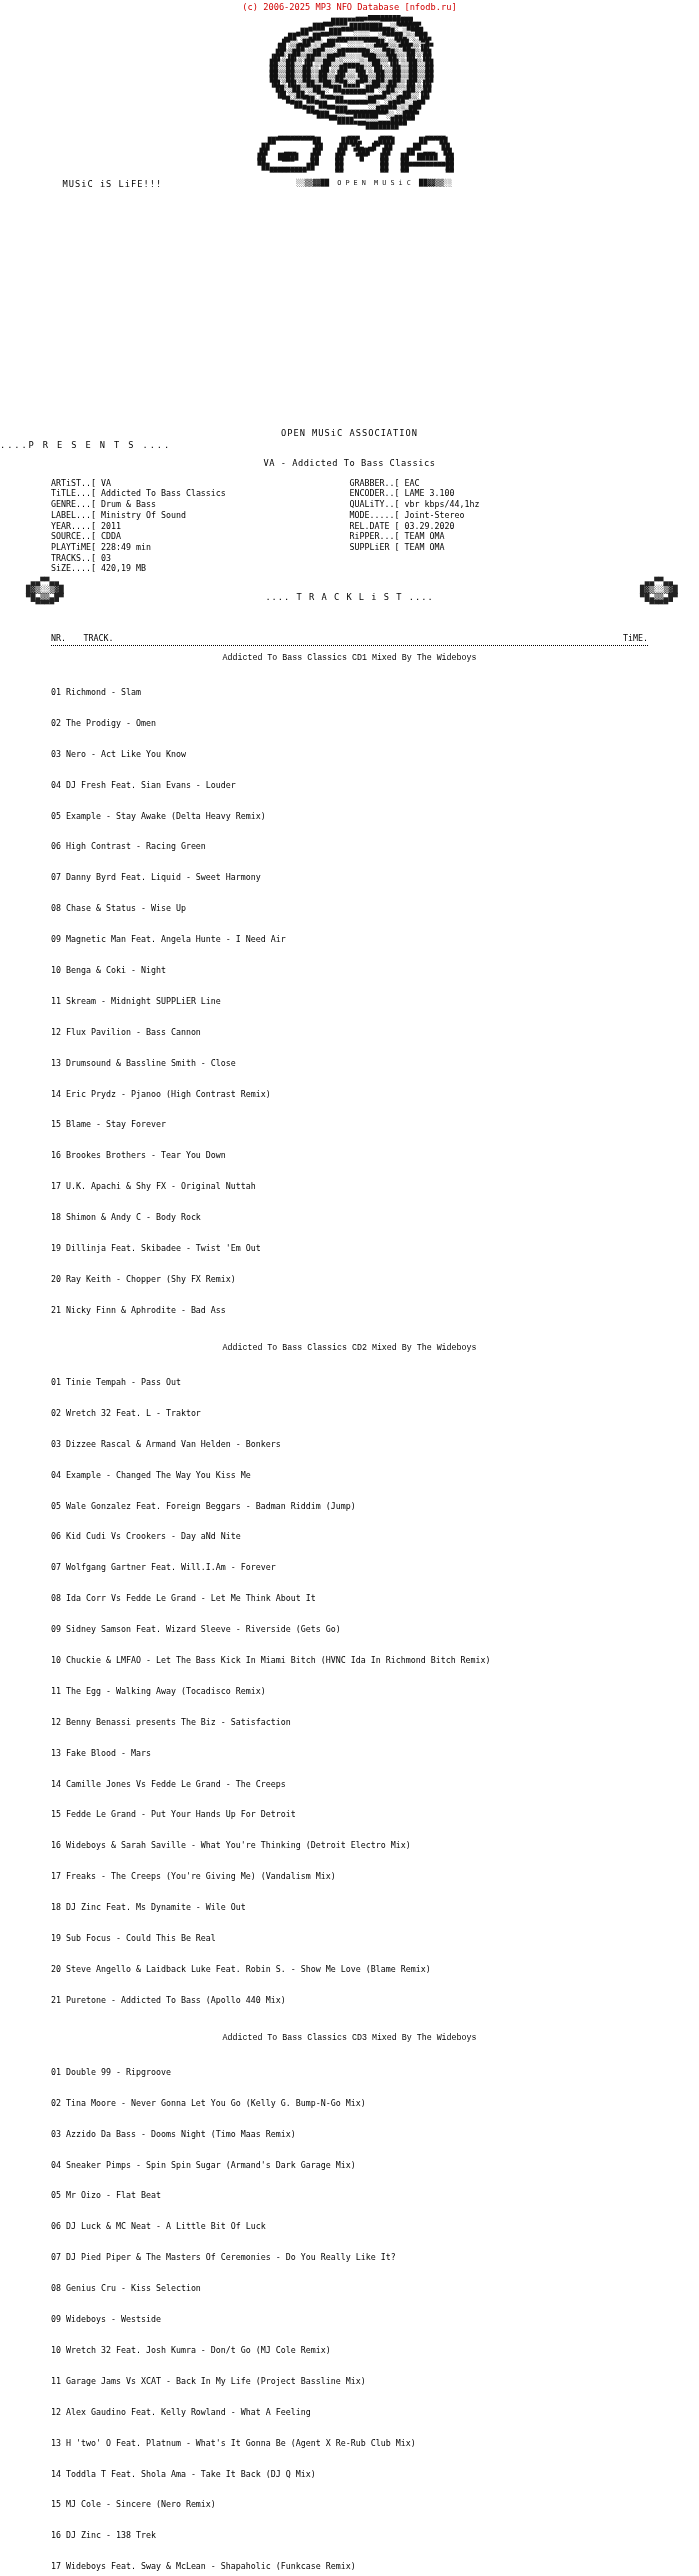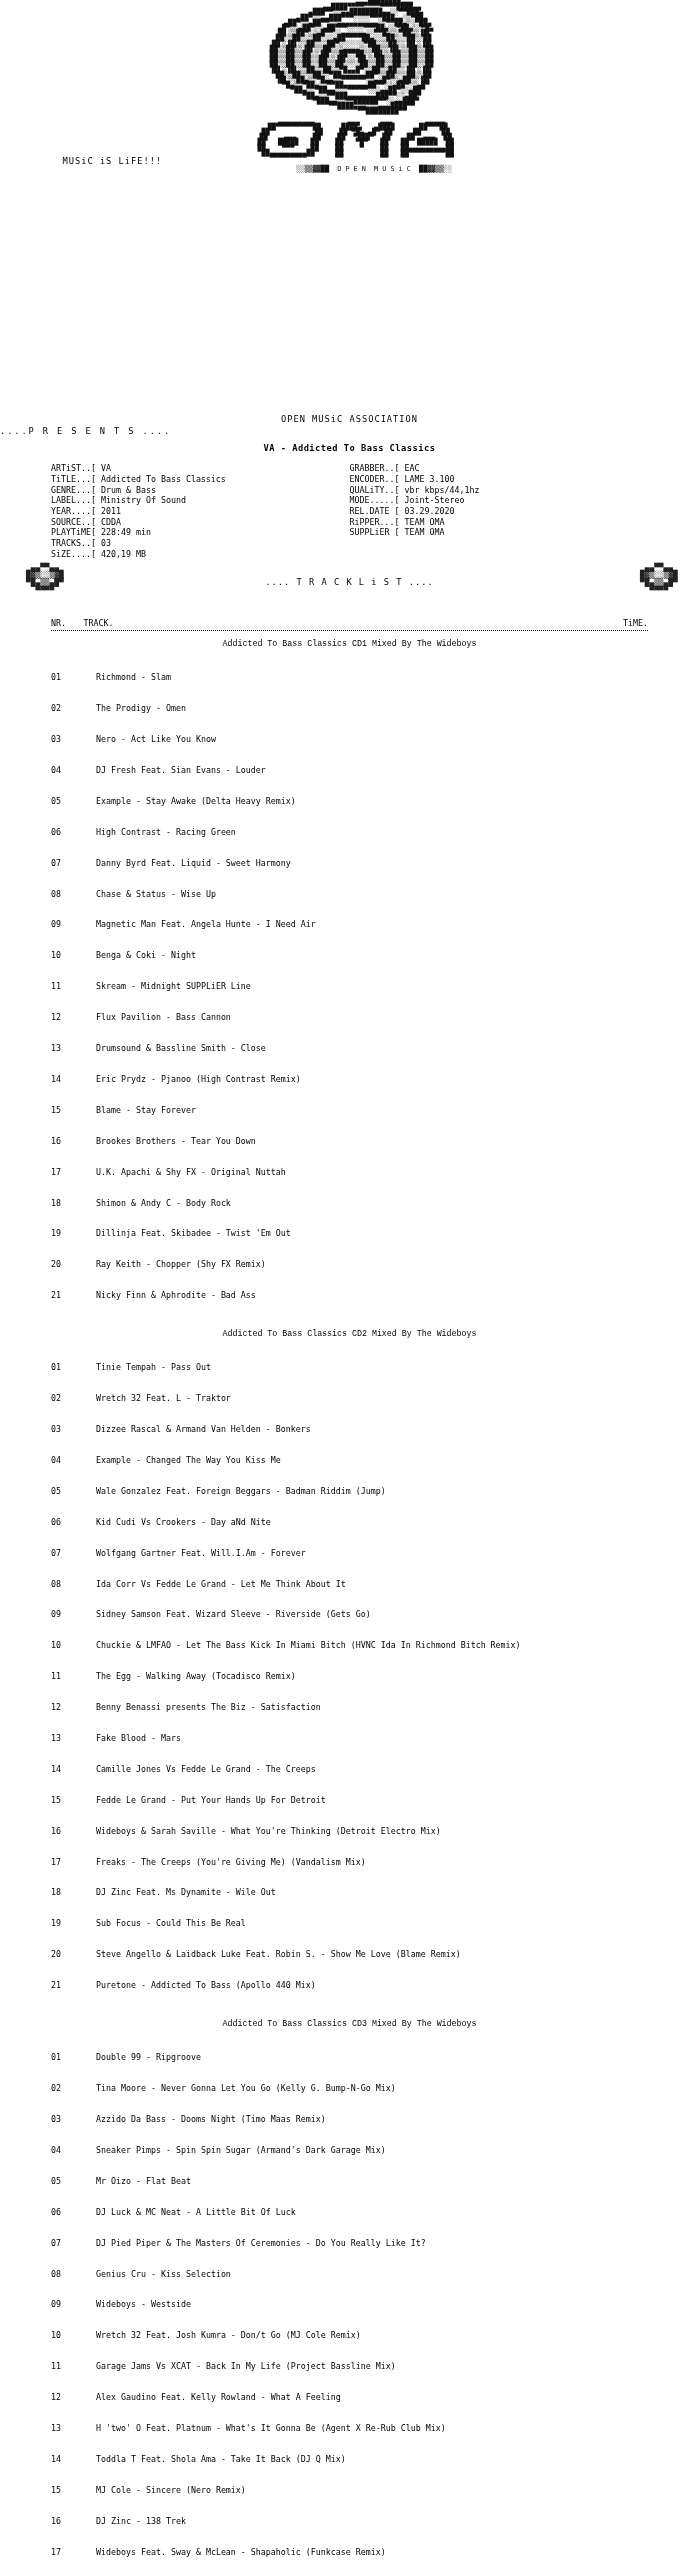--- a/index.html
+++ b/index.html
@@ -36,21 +36,21 @@
     font-size:6.8px;
     line-height:5.2px;
     letter-spacing:0px;
     color:#111;
     margin:0;
     text-align:center;
   }
   .motto{
     position:absolute;
     left:49px;
-    top:156px;
+    top:164px;
     font-size:8.7px;
     letter-spacing:1px;
     color:#000;
   }
   .sec-title{
     text-align:center;
     font-size:8.7px;
     letter-spacing:1px;
     margin:5.8px 0 1.9px 0;
   }
@@ -58,21 +58,20 @@
     text-align:left;
     font-size:8.7px;
     letter-spacing:1.9px;
     margin-top:1.9px;
   }
   .relname{
     text-align:center;
     font-size:8.7px;
     margin:7.8px 0 9.7px 0;
     letter-spacing:0.5px;
-    font-weight:bold;
   }
   
   .infowrap{
     margin:4px 51px;
     font-size:8.3px;
     line-height:10.7px;
   }
   .inforow{display:flex;}
   .infocol{width:50%;white-space:pre;}
   
@@ -93,39 +92,40 @@
     font-size:8.3px;
     font-family:Liberation Mono, monospace;
   }
   .tracks{
     margin:0 51px;
     font-size:8.3px;
     line-height:10.3px;
     white-space:pre-wrap;
   }
   .trk{display:flex;}
-  .trk .no{width:45px;flex:none;}
+  .trk .no{width:15px;flex:none;}
   .trk .nm{flex:1;}
   .deco{
     font-family:"DejaVu Sans Mono",monospace;
     font-size:7.8px;
     line-height:7.8px;
     white-space:pre;
     color:#222;
   }
   .band{position:relative;height:45px;margin:3.9px 13.6px;}
   .band .deco{position:absolute;top:0;}
   .band .l{left:7.8px;}
   .band .r{right:7.8px;}
 </style>
 </head>
 <body>
 
 <div class="page">
 
+  <div class="topbar">(c) 2006-2025 MP3 NFO Database [nfodb.ru]</div>
 
   <div class="logoart">
     <pre class="ascii" aria-hidden="true">                 ▄▄▄████████▄▄▄
            ▄▄████▀▀▀▀░░░░▀▀▀▀████▄▄
         ▄███▀▀░░▄▄████████▄▄░░▀▀███▄
       ▄██▀░░▄▄███▀▀▀░░░░▀▀▀███▄▄░░▀██▄
     ▄██▀░░▄██▀▀░░▄▄▄▄▄▄▄▄▄▄░░▀▀██▄░░▀██▄
    ▄█▀░░▄██▀░░▄██▀▀▀░░░░▀▀▀██▄░░▀██▄░░▀█▄
   ▐█▌░░██▀░░▄█▀▀░░▄▄▄▄▄▄░░▀▀█▄░░▀██░░▐█▌
   ██░░██░░░██░░░▄██▀▀▀▀██▄░░░██░░░██░░██

